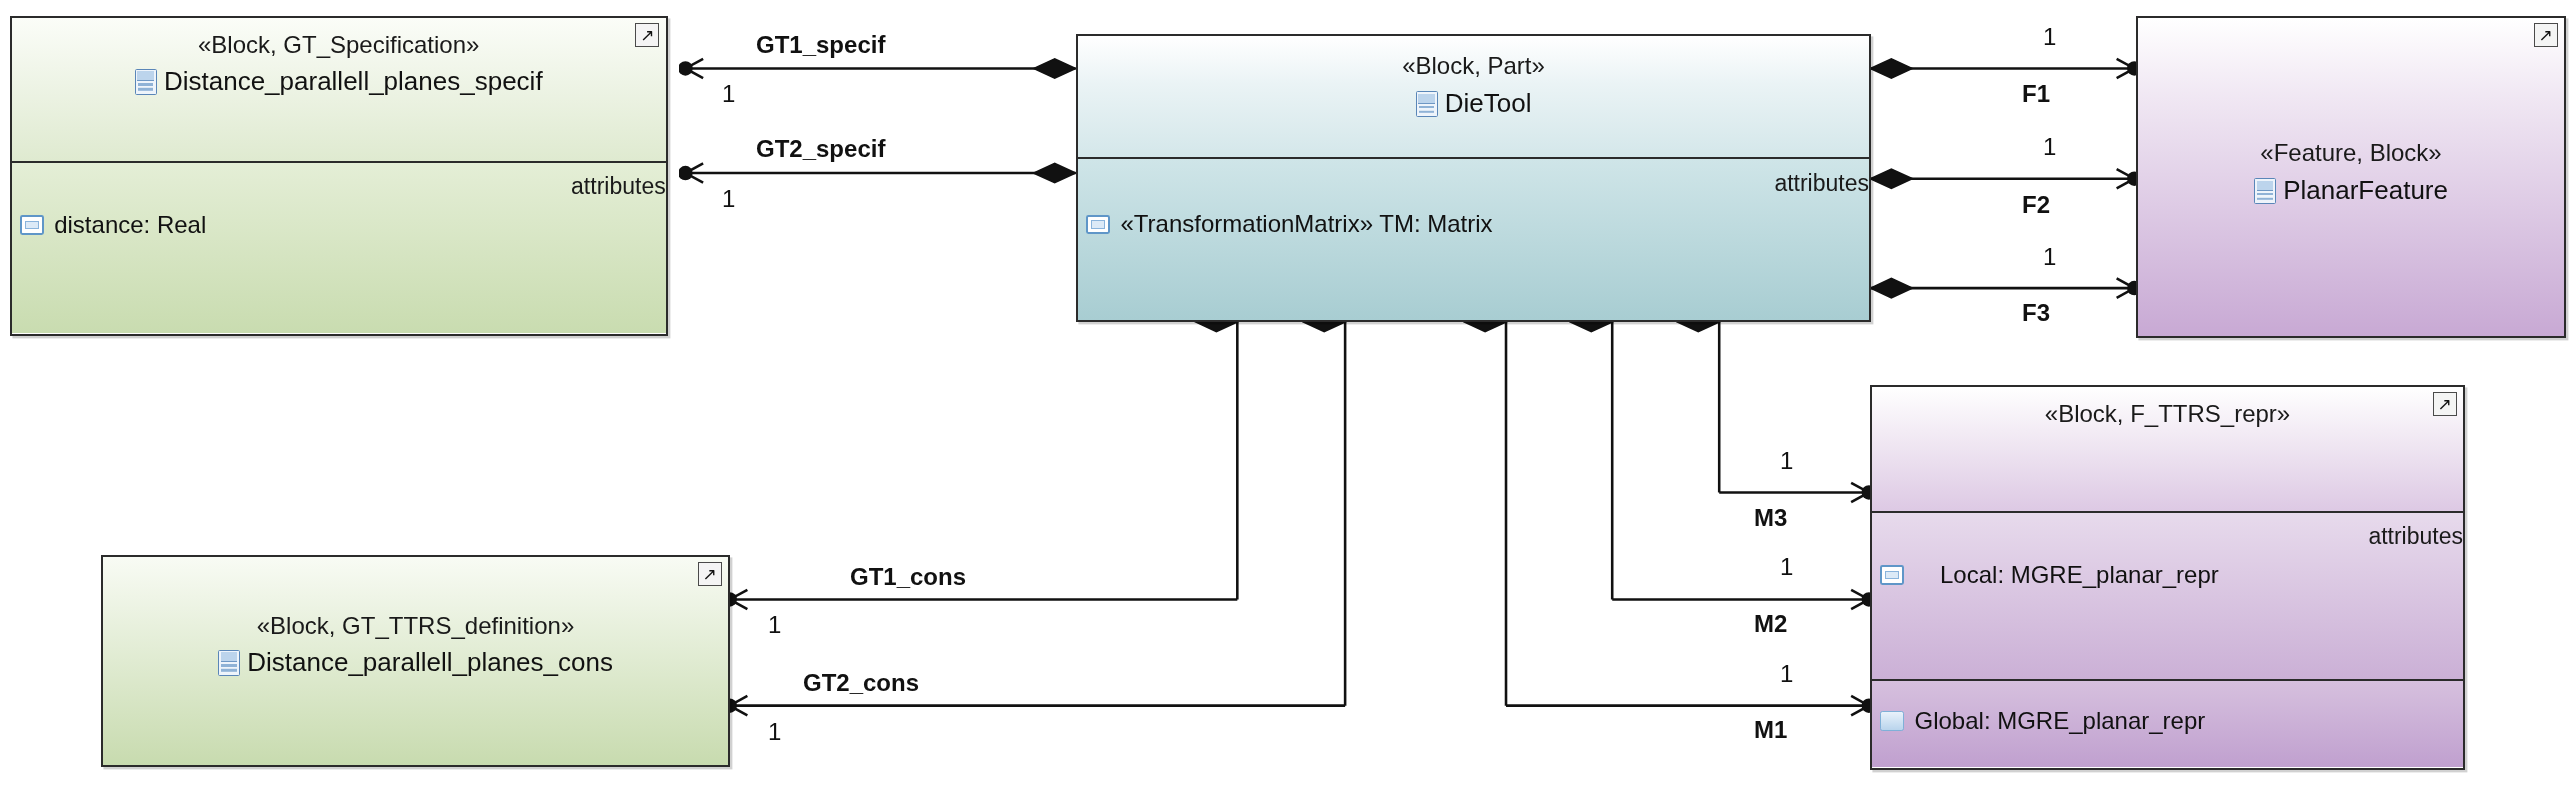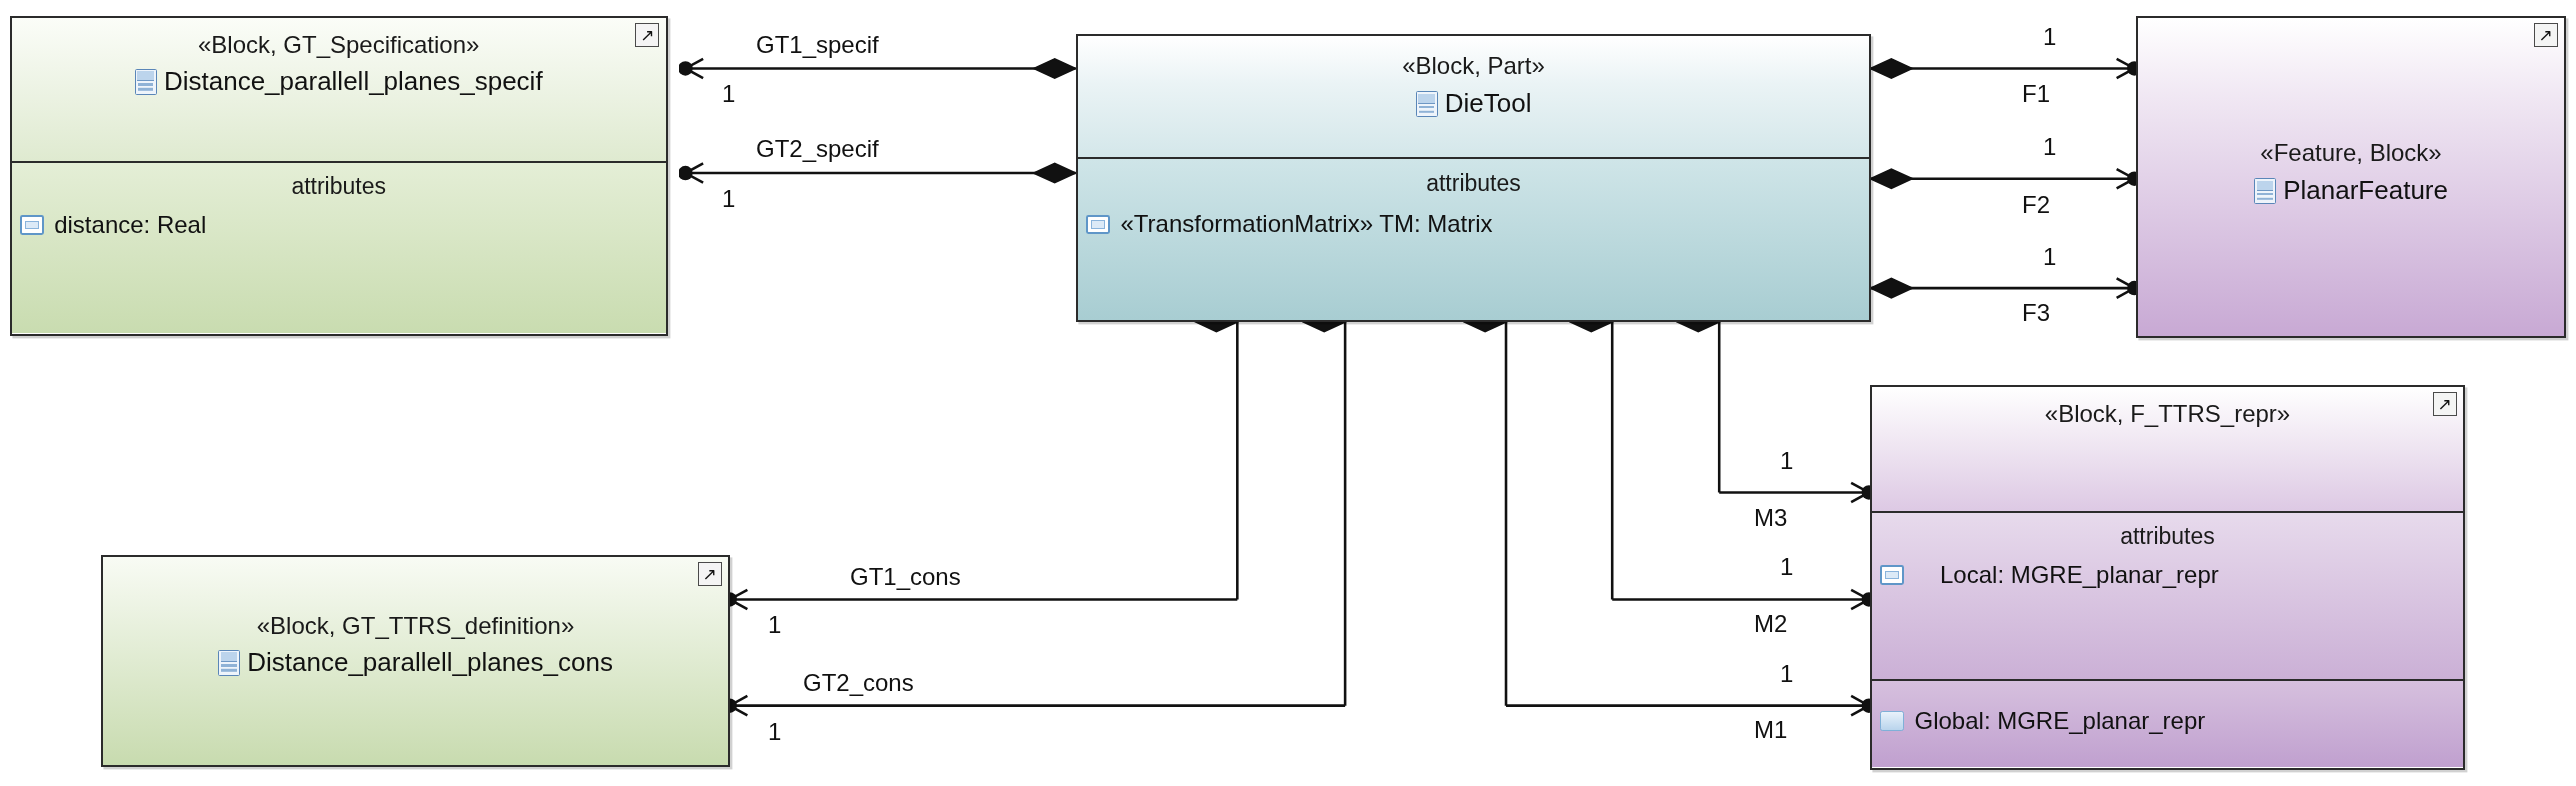--- a/index.html
+++ b/index.html
@@ -23,21 +23,21 @@
   
   .purple-head{background:linear-gradient(to bottom,#ffffff 0%,#f3ecf5 35%,#ddc9e4 100%);}
   .purple-body{background:linear-gradient(to bottom,#e7daec 0%,#cbb0d6 100%);}
   .purple-body2{background:linear-gradient(to bottom,#d6c0de 0%,#c0a0cf 100%);}
   .purple-solid{background:linear-gradient(to bottom,#ffffff 0%,#f0e7f3 25%,#c8a9d4 100%);}
 
   .stereo{font-size:24px;color:#1a1a1a;text-align:center;line-height:1.15;
           font-family:"Liberation Sans",sans-serif;}
   .name-row{display:flex;align-items:center;justify-content:center;gap:7.2px;
             font-size:26px;color:#111;line-height:1.15;}
-  .attr-title{font-size:23px;color:#1a1a1a;text-align:center;}
+  .attr-title{font-size:23px;color:#1a1a1a;text-align:right;}
   .attr-row{display:flex;align-items:center;gap:10.5px;font-size:24px;color:#111;
             padding-left:8px;}
 
   
   .bicon{width:22px;height:26px;flex:0 0 auto;border:1.6px solid #5a86b8;
          background:#eef4fb;border-radius:1.6px;position:relative;box-sizing:border-box;}
   .bicon:before{content:"";position:absolute;left:1.6px;right:1.6px;top:1.6px;height:8.8px;
         background:#bcd4ec;border-bottom:0.8px solid #6e97c4;}
   .bicon:after{content:"";position:absolute;left:2.4px;right:2.4px;top:13.7px;height:2.4px;
         background:#8fb2d6;box-shadow:0 4.8px 0 #8fb2d6;}
@@ -50,21 +50,21 @@
   .picon.plain{border:1.6px solid #7fb0d8;background:linear-gradient(to bottom,#e9f2fb,#b9d4ec);}
   .picon.plain:after{display:none;}
 
   
   .corner{position:absolute;top:4.8px;right:6.4px;width:24px;height:24px;
           border:1.6px solid #4a4a4a;background:#f4f4f4;box-sizing:border-box;}
   .corner .arr{position:absolute;left:4px;top:3.2px;font-size:17px;line-height:17px;color:#111;
           font-family:"DejaVu Sans",sans-serif;}
 
   .edge-label{position:absolute;font-size:24px;color:#111;white-space:nowrap;
-              font-family:"Liberation Sans",sans-serif;}
+              font-family:"Liberation Sans",sans-serif;font-weight:bold;}
   .mult{position:absolute;font-size:24px;color:#111;font-family:"Liberation Sans",sans-serif;}
 </style>
 </head>
 <body>
 
 <div id="diagram">
 
   <svg class="wires" viewBox="0 0 3202 978">
     <defs>
       <marker id="dotArrow" markerWidth="40" markerHeight="40" refX="34" refY="20" orient="auto" markerUnits="userSpaceOnUse">

